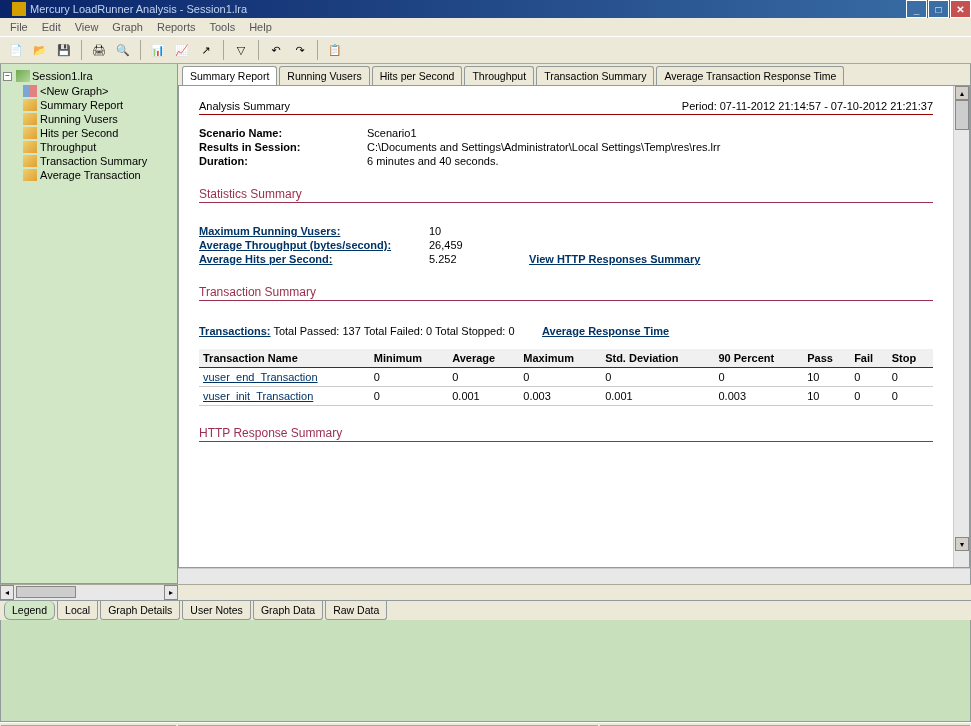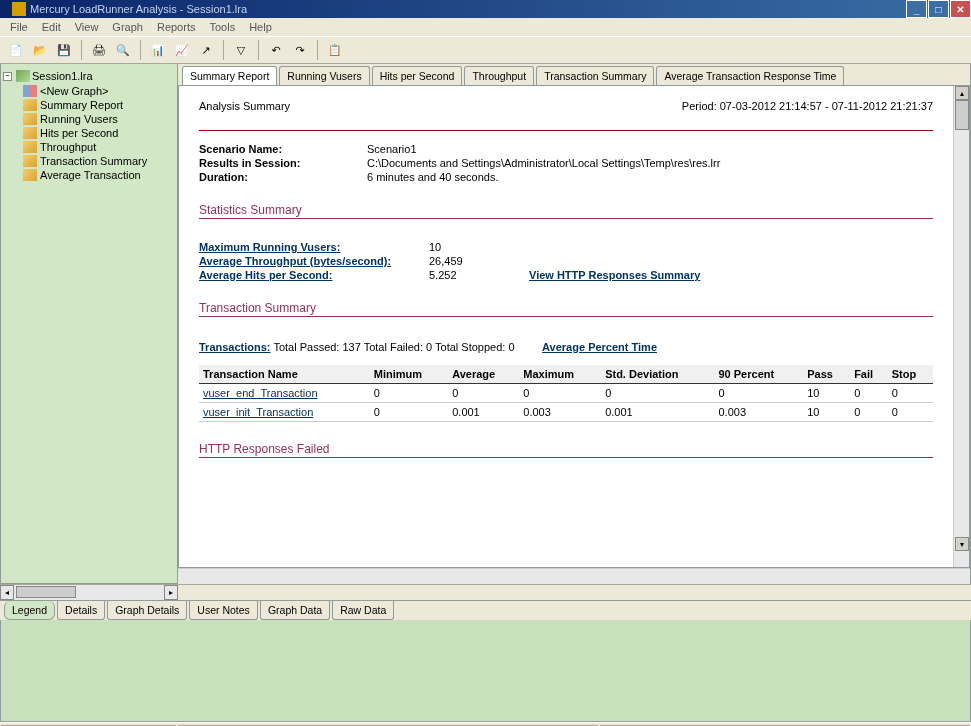--- a/index.html
+++ b/index.html
@@ -34,21 +34,21 @@
 .tabs { display: flex; background: #ece9d8; padding: 2px 4px 0; gap: 0; }
 .tab { padding: 3px 7px; border: 1px solid #919b9c; border-bottom: none; background: #ece9d8; border-radius: 3px 3px 0 0; margin-right: 2px; font-size: 10.5px; }
 .tab.active { background: #fff; position: relative; z-index: 2; }
 
 .content-wrap { flex: 1; background: #fff; border: 1px solid #919b9c; display: flex; position: relative; overflow: hidden; }
 .content { flex: 1; padding: 14px 20px; overflow: auto; }
 .vscroll { width: 16px; background: #e8e8e8; border-left: 1px solid #ccc; position: relative; }
 .vscroll-thumb { position: absolute; top: 14px; width: 14px; left: 1px; height: 30px; background: #cdcdcd; border: 1px solid #888; }
 .vscroll-arr { position: absolute; width: 14px; height: 14px; left: 1px; background: #d4d0c8; border: 1px solid #888; display:flex; align-items:center; justify-content:center; font-size:8px;}
 
-h1.analysis { font-family: "Times New Roman", serif; font-size: 22px; font-weight: normal; border-bottom: 1px solid #9a0000; padding-bottom: 18px; margin-bottom: 12px; display: flex; justify-content: space-between; align-items: baseline; }
+h1.analysis { font-family: "Times New Roman", serif; font-size: 22px; font-weight: normal; border-bottom: 1px solid #9a0000; padding-bottom: 2px; margin-bottom: 12px; display: flex; justify-content: space-between; align-items: baseline; }
 h1.analysis .period { font-family: Verdana, sans-serif; font-size: 11px; color: #000; }
 
 .info-row { display: flex; margin: 2px 0; font-family: Verdana, sans-serif; font-size: 11px; gap: 38px; }
 .info-label { width: 130px; font-weight: bold; }
 .section-h { font-family: Verdana, sans-serif; font-size: 12px; color: #9a3050; border-bottom: 1px solid #9a3050; margin: 20px 0 12px; padding-bottom: 1px; }
 
 .stats-row { display: flex; margin: 2px 0; font-family: Verdana, sans-serif; font-size: 11px; }
 .stats-label { width: 230px; font-weight: bold; text-decoration: underline; color: #003366; }
 .stats-val { width: 100px; }
 .stats-link { color: #003366; text-decoration: underline; font-weight: bold; }
@@ -161,21 +161,21 @@
       <div class="tab">Hits per Second</div>
       <div class="tab">Throughput</div>
       <div class="tab">Transaction Summary</div>
       <div class="tab">Average Transaction Response Time</div>
     </div>
 
     <div class="content-wrap">
       <div class="content">
         <h1 class="analysis">
           <span>Analysis Summary</span>
-          <span class="period">Period: 07-03-2012 21:14:57 - 07-11-2012 21:21:37</span>
+          <span class="period">Period: 07-11-2012 21:14:57 - 07-10-2012 21:21:37</span>
         </h1>
 
         <div class="info-row">
             <span class="info-label">Scenario Name:</span>
             <span>Scenario1</span>
           </div>
         <div class="info-row">
             <span class="info-label">Results in Session:</span>
             <span>C:\Documents and Settings\Administrator\Local Settings\Temp\res\res.lrr</span>
           </div>
@@ -198,21 +198,21 @@
             <span class="stats-label">Average Hits per Second:</span>
             <span class="stats-val">5.252</span>
             <span class="stats-link">View HTTP Responses Summary</span>
           </div>
 
         <div class="section-h">Transaction Summary</div>
         <div style="height:8px"></div>
         <div class="trans-line">
           <span class="u">Transactions:</span><span> Total Passed: 137 Total Failed: 0 Total Stopped: 0</span>
           &nbsp;&nbsp;&nbsp;&nbsp;&nbsp;&nbsp;&nbsp;
-          <span class="u">Average Percent Time</span>
+          <span class="u">Average Response Time</span>
         </div>
 
         <table class="data">
           <thead>
               <tr>
             <th>Transaction Name</th>
             <th>Minimum</th>
             <th>Average</th>
             <th>Maximum</th>
             <th>Std. Deviation</th>
@@ -241,21 +241,21 @@
                 <td>0.003</td>
                 <td>0.001</td>
                 <td>0.003</td>
                 <td>10</td>
                 <td>0</td>
                 <td>0</td>
               </tr>
           </tbody>
         </table>
 
-        <div class="section-h">HTTP Responses Failed</div>
+        <div class="section-h">HTTP Response Summary</div>
       </div>
       <div class="vscroll">
         <div class="vscroll-arr" style="top:0">▴</div>
         <div class="vscroll-thumb"></div>
         <div class="vscroll-arr" style="bottom:16px">▾</div>
       </div>
     </div>
     <div class="hscroll-bot"></div>
   </div>
 </div>
@@ -266,21 +266,21 @@
     <div style="flex:1; position:relative;">
         <div style="position:absolute;left:2px;top:1px;width:60px;height:12px;background:#cdcdcd;border:1px solid #888;"></div>
       </div>
     <div style="width:14px; border:1px solid #888; display:flex;align-items:center;justify-content:center;font-size:8px;">▸</div>
   </div>
   <div style="flex:1"></div>
 </div>
 
 <div class="btabs">
   <div class="btab active">Legend</div>
-  <div class="btab">Details</div>
+  <div class="btab">Local</div>
   <div class="btab">Graph Details</div>
   <div class="btab">User Notes</div>
   <div class="btab">Graph Data</div>
   <div class="btab">Raw Data</div>
 </div>
 <div class="legendpane"></div>
 
 <div class="statusbar">
   <div class="status-cell first"></div>
   <div class="status-cell mid"></div>

